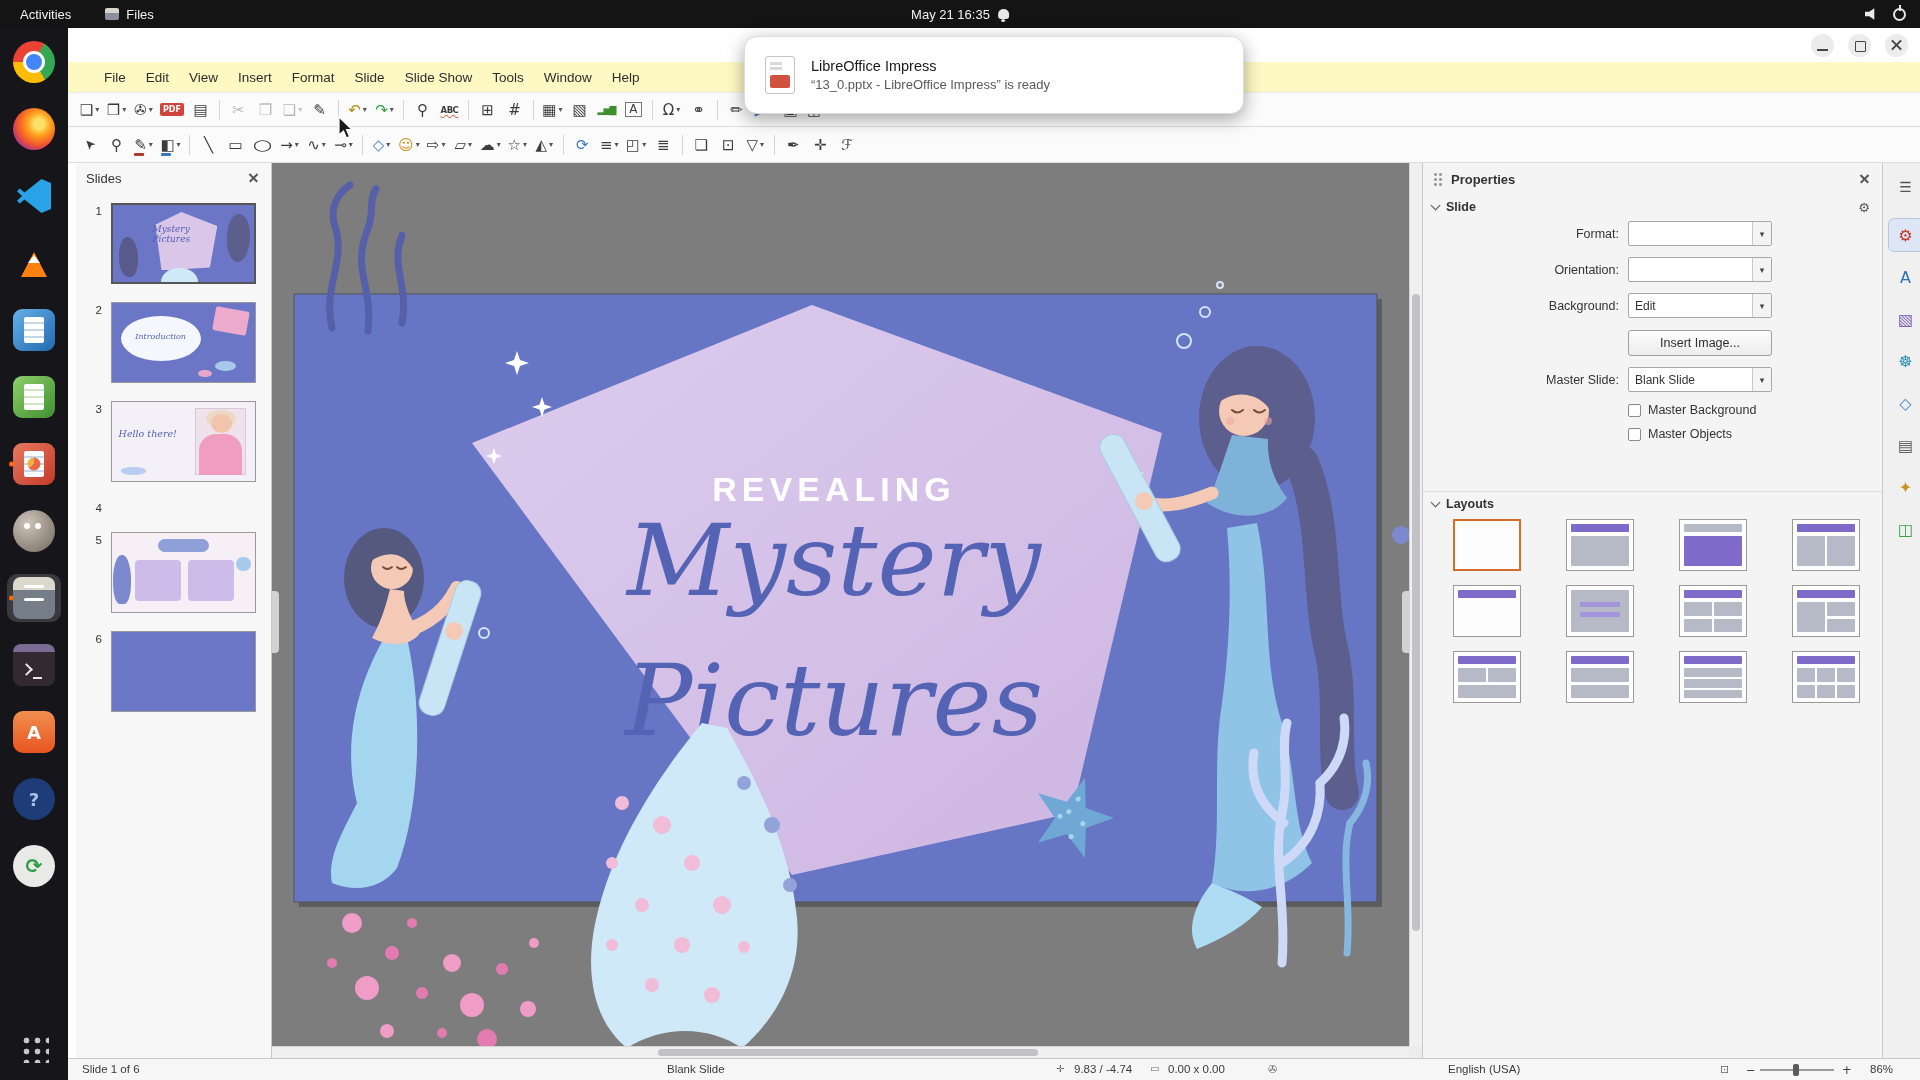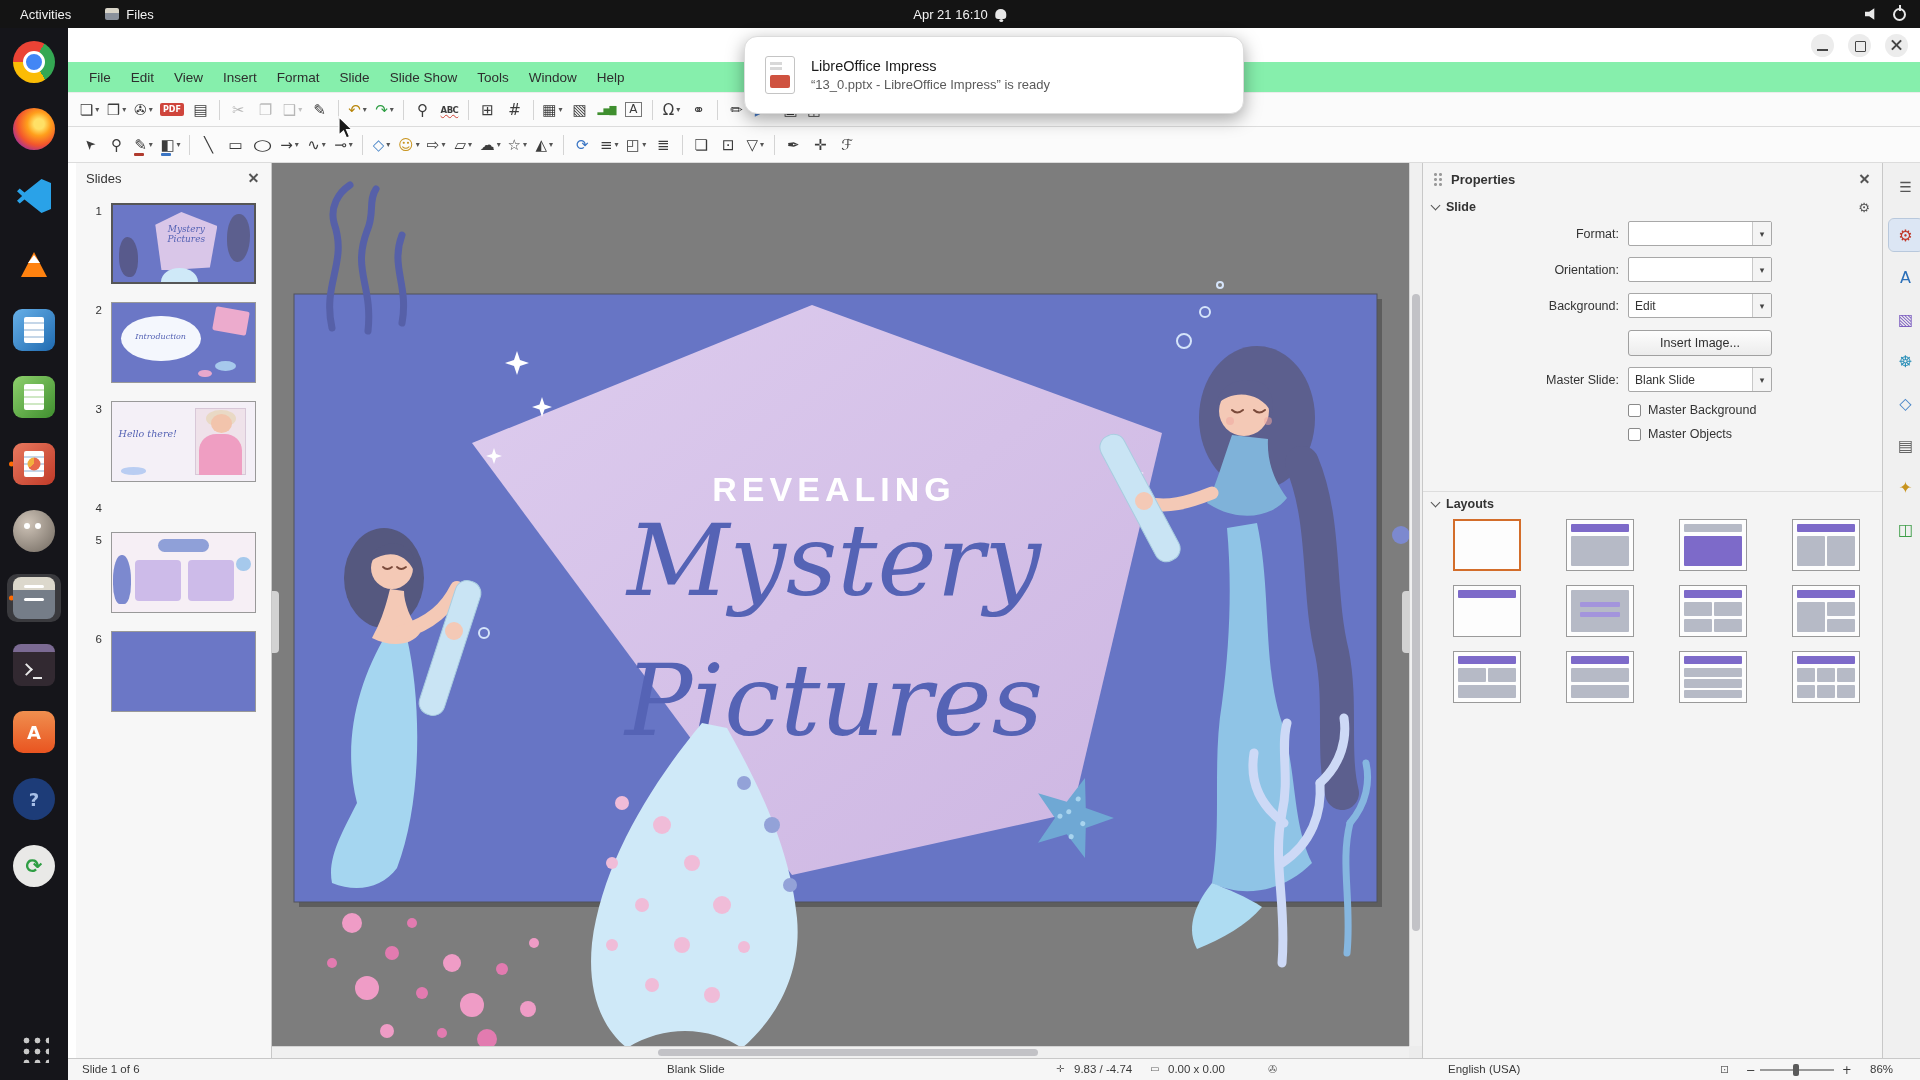--- a/index.html
+++ b/index.html
@@ -55,21 +55,21 @@
 
 
 .window{position:absolute;left:68px;top:28px;width:1852px;height:1052px;background:#fff}
 .titlebar{position:absolute;top:0;left:0;right:0;height:34px;background:#fff;border-radius:10px 10px 0 0;display:flex;align-items:center;justify-content:flex-end;padding-right:12px}
 .winbtn{width:23px;height:23px;border-radius:50%;background:#ececec;position:relative;margin-left:14px}
 .wb-min::after{content:"";position:absolute;left:6px;right:6px;bottom:6px;height:2px;background:#454545}
 .wb-max::after{content:"";position:absolute;left:7px;top:7px;width:9px;height:9px;border:1.6px solid #454545;border-radius:1px}
 .wb-close::before,.wb-close::after{content:"";position:absolute;left:5px;top:10.5px;width:13px;height:2px;background:#454545}
 .wb-close::before{transform:rotate(45deg)}
 .wb-close::after{transform:rotate(-45deg)}
-.menubar{position:absolute;top:34px;left:0;right:0;height:31px;background:#86efac;display:flex;align-items:center;padding-left:11px;border-bottom:1px solid #ececec}
+.menubar{position:absolute;top:34px;left:0;right:0;height:31px;background:#fef9c3;display:flex;align-items:center;padding-left:26px;border-bottom:1px solid #ececec}
 .menu-item{padding:4px 10px;font-size:13.5px;color:#2e2e2e;border-radius:4px}
 .toolbar{position:absolute;left:0;right:0;background:#fbfbfb;display:flex;align-items:center;padding-left:8px;border-bottom:1px solid #dcdcdc}
 .toolbar-main{top:65px;height:34px}
 .toolbar-draw{top:99px;height:36px}
 .tb-btn{height:26px;min-width:27px;padding:0 3px;display:flex;align-items:center;justify-content:center;border:none;background:transparent;border-radius:3px;color:#3c3c3c;font-size:15px;position:relative;cursor:default}
 .tb-btn.disabled{opacity:.35}
 .tb-btn .dd{font-size:8px;margin-left:2px;color:#555}
 .tb-sep{width:1px;height:20px;background:#d4d4d4;margin:0 5px;flex:none}
 .cbar{position:absolute;bottom:2px;left:4px;right:13px;height:3px;border-radius:1px}
 .g-export-pdf{font-size:8px;font-weight:700;background:#cf453c;color:#fff;padding:2px 3px;border-radius:2px;letter-spacing:0}
@@ -91,21 +91,21 @@
 .x-ico::before,.x-ico::after{content:"";position:absolute;left:1px;top:6px;width:11px;height:1.6px;background:#555}
 .x-ico::before{transform:rotate(45deg)}.x-ico::after{transform:rotate(-45deg)}
 .sp-list{position:absolute;top:40px;left:0;right:0}
 .sp-item{display:flex;gap:9px;margin:0 0 18px 12px}
 .sp-num{width:14px;text-align:right;font-size:11.5px;color:#333;padding-top:2px;flex:none}
 .sp-thumb{position:relative;width:145px;height:81px;border:1px solid #999;overflow:hidden;flex:none;background:#fff}
 .sp-thumb.selected{border:2px solid #565656}
 .sp-thumb i,.sp-thumb b{position:absolute;display:block}
 .t1{background:#6b77c6}
 .t1-pent{left:30%;top:9%;width:44%;height:76%;background:#d9c6e8;clip-path:polygon(42% 0,100% 24%,88% 95%,10% 100%,0 22%)}
-.t1-txt{position:absolute;left:28%;top:25%;width:48%;text-align:center;font:italic 9px/10px "DejaVu Serif",serif;color:#5462b4}
+.t1-txt{position:absolute;left:28%;top:25%;width:48%;font:italic 9px/10px "DejaVu Serif",serif;color:#5462b4}
 .t1-mer-l{left:4%;bottom:6%;width:14%;height:52%;background:#585a8c;border-radius:45% 55% 40% 50%}
 .t1-mer-r{right:3%;top:12%;width:16%;height:62%;background:#5c5f8e;border-radius:50% 45% 55% 45%}
 .t1-tail{left:34%;bottom:-18%;width:26%;height:36%;background:#cfe9f8;border-radius:50% 50% 30% 30%}
 .t2{background:#6b77c6}
 .t2-bub{left:6%;top:16%;width:56%;height:58%;background:#f4f7fd;border-radius:50%}
 .t2-txt{position:absolute;left:10%;top:37%;width:48%;text-align:center;font:italic 8px "DejaVu Serif",serif;color:#5462b4}
 .t2-pink{right:5%;top:7%;width:24%;height:30%;background:#ecabcd;transform:rotate(10deg);border-radius:2px}
 .t2-fish{right:13%;bottom:14%;width:15%;height:12%;background:#a6c9ec;border-radius:60%/65%}
 .t2-fish2{right:30%;bottom:6%;width:10%;height:9%;background:#e8a8cc;border-radius:60%/65%}
 .t3{background:#f4f0f7}
@@ -210,21 +210,21 @@
 
 <div class="topbar">
   <div class="tb-left">
     <span class="tb-item">Activities</span>
     <span class="tb-item">
       <span class="files-ico"></span>
       <span>Files</span>
     </span>
   </div>
   <div class="tb-center">
-    <span>Apr 21 16:10</span>
+    <span>May 21 16:35</span>
     <span class="bell"></span>
   </div>
   <div class="tb-right">
     <span class="vol"></span>
     <span class="pow"></span>
   </div>
 </div>
 
 <div class="dock" id="dock">
     <div class="dock-item">

